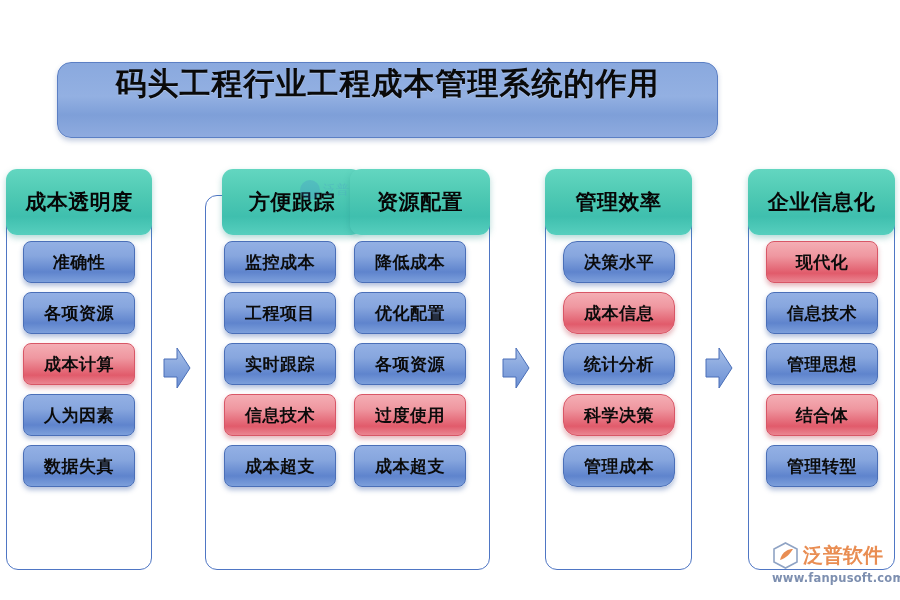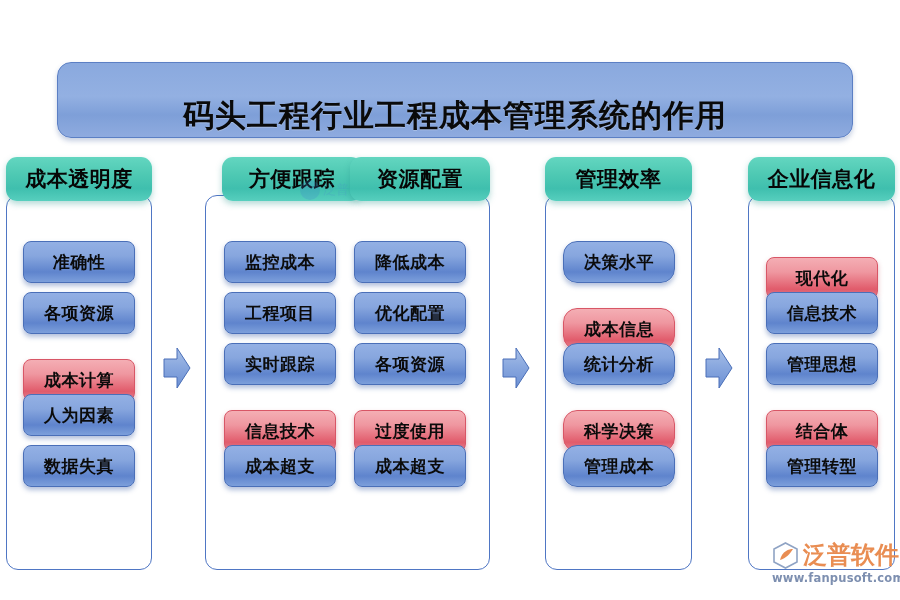--- a/index.html
+++ b/index.html
@@ -19,28 +19,28 @@
     position: relative;
     width: 900px;
     height: 600px;
   }
 
   
   .title-banner {
     position: absolute;
     left: 57px;
     top: 62px;
-    width: 796px;
+    width: 661px;
     height: 76px;
     border-radius: 14px;
     background: linear-gradient(180deg, #8aa9de 0%, #93b0e2 45%, #7e9fd8 70%, #8fabdf 100%);
     border: 1px solid #5b7fc4;
     box-shadow: 0 3px 5px rgba(70,100,160,0.30);
     display: flex;
-    align-items: flex-end;
+    align-items: flex-start;
     justify-content: center;
     box-sizing: border-box;
   }
   .title-text {
     font-family: "DejaVu Serif", "Liberation Serif", serif;
     font-size: 31px;
     font-weight: 700;
     color: #0a0a0a;
     letter-spacing: 1px;
     white-space: nowrap;
@@ -58,22 +58,22 @@
     box-sizing: border-box;
   }
   .col-box.c1 { left: 6px;   width: 146px; }
   .col-box.c23 { left: 205px; width: 285px; }
   .col-box.c4 { left: 545px; width: 147px; }
   .col-box.c5 { left: 748px; width: 147px; }
 
   
   .header-chip {
     position: absolute;
-    top: 157px;
-    height: 44px;
+    top: 169px;
+    height: 66px;
     border-radius: 11px;
     background: linear-gradient(180deg, #63d6c0 0%, #4ec9b3 40%, #3fbfae 72%, #57cfbe 100%);
     display: flex;
     align-items: center;
     justify-content: center;
     box-shadow: 0 3px 6px rgba(40,150,140,0.35);
     box-sizing: border-box;
   }
   .header-chip span {
     font-family: "DejaVu Serif", "Liberation Serif", serif;
@@ -110,21 +110,20 @@
   }
   .item-chip.blue {
     background: linear-gradient(180deg, #93b0e4 0%, #87a6de 35%, #5f84cd 75%, #7c9fdb 100%);
     border: 1px solid #4a6fb8;
     box-shadow: 0 3px 5px rgba(60,95,165,0.40);
   }
   .item-chip.red {
     background: linear-gradient(180deg, #f4aeb4 0%, #ef97a0 35%, #e15b6b 78%, #ea8591 100%);
     border: 1px solid #d85666;
     box-shadow: 0 3px 5px rgba(190,70,85,0.40);
-    margin-top: 16px;
   }
 
   
   .cx1 { left: 23px; }
   .cx2 { left: 224px; }
   .cx3 { left: 354px; }
   .cx4 { left: 563px; border-radius: 14px; }
   .cx5 { left: 766px; }
 
   
@@ -177,21 +176,21 @@
   }
   .logo-mark {
     width: 27px;
     height: 27px;
     position: relative;
     margin-right: 4px;
     flex: none;
   }
   .logo-name {
     font-family: "DejaVu Sans", "Liberation Sans", sans-serif;
-    font-size: 24px;
+    font-size: 20px;
     font-weight: 700;
     color: #e98d52;
     letter-spacing: 0px;
     line-height: 26px;
     white-space: nowrap;
   }
   .logo-url {
     font-family: "DejaVu Sans", "Liberation Sans", sans-serif;
     font-size: 11.5px;
     font-weight: 700;

